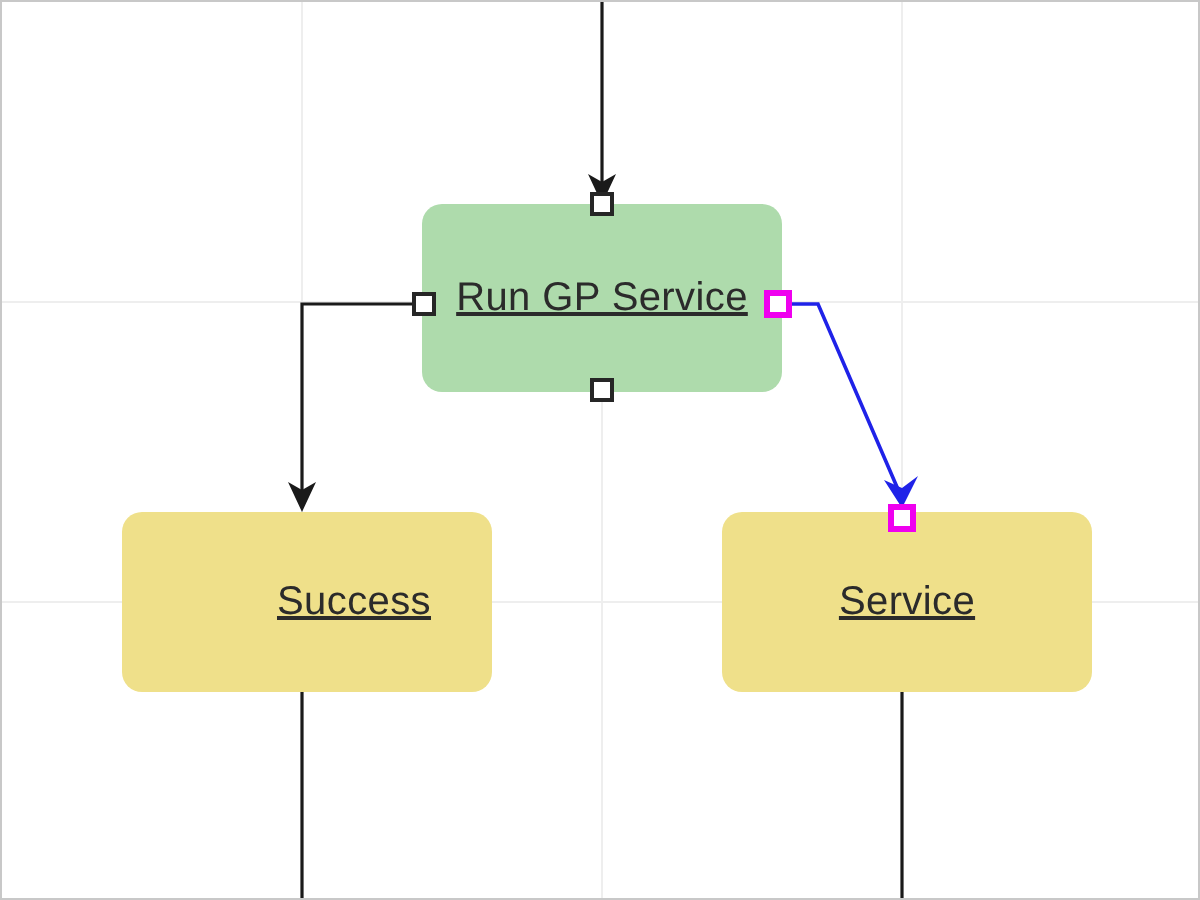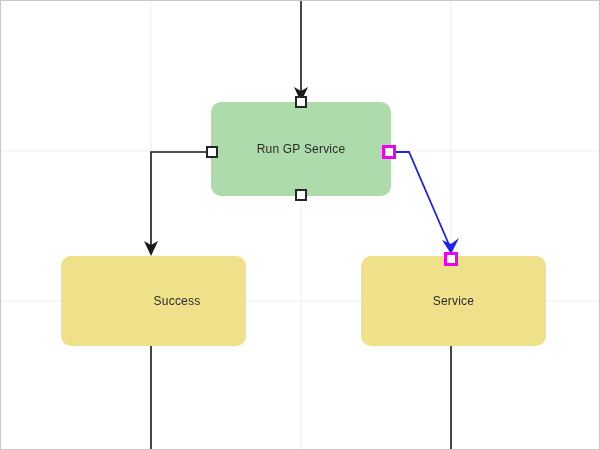--- a/index.html
+++ b/index.html
@@ -31,25 +31,26 @@
 
   .node {
     position: absolute;
     border-radius: 10px;
     display: flex;
     align-items: center;
     justify-content: center;
     box-sizing: border-box;
   }
   .node-label {
-    font-size: 12px;
+    font-size: 20px;
     color: #2b2b2b;
     letter-spacing: 0.2px;
     white-space: nowrap;
     user-select: none;
+    text-decoration: underline;
   }
   .node-process {
     background: #aedbac;
   }
   .node-terminal {
     background: #efe08a;
   }
   .port {
     position: absolute;
     box-sizing: border-box;

